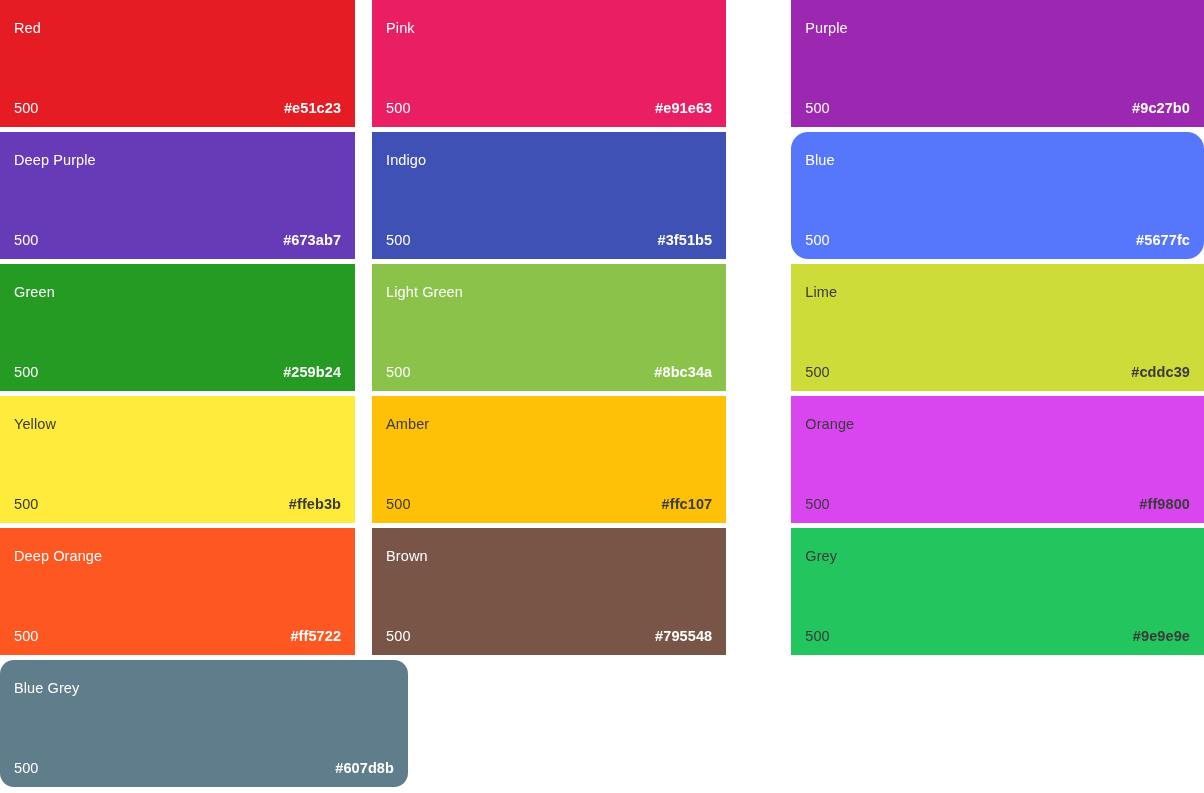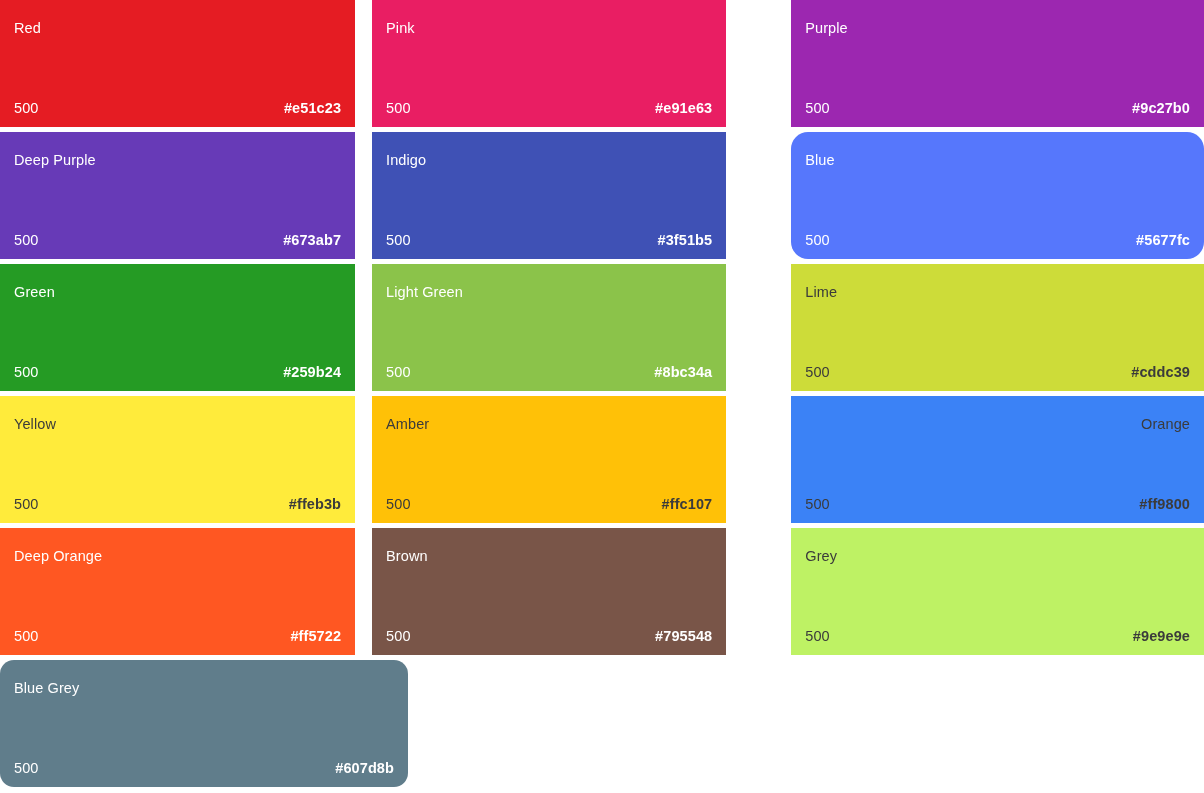--- a/index.html
+++ b/index.html
@@ -146,21 +146,21 @@
           <span class="swatch-hex">#ffeb3b</span>
         </div>
       </div>
       <div class="swatch-card col-2" style="background: rgb(255, 193, 7);">
         <div class="swatch-name text-dark">Amber</div>
         <div class="swatch-footer text-dark">
           <span class="swatch-weight">500</span>
           <span class="swatch-hex">#ffc107</span>
         </div>
       </div>
-      <div class="swatch-card col-3" style="background: #3b82f6; text-align: right;">
+      <div class="swatch-card col-3" style="background: #d946ef;">
         <div class="swatch-name text-dark">Orange</div>
         <div class="swatch-footer text-dark">
           <span class="swatch-weight">500</span>
           <span class="swatch-hex">#ff9800</span>
         </div>
       </div>
     </div>
     <div class="palette-row">
       <div class="swatch-card col-1" style="background: rgb(255, 87, 34);">
         <div class="swatch-name text-light">Deep Orange</div>
@@ -169,21 +169,21 @@
           <span class="swatch-hex">#ff5722</span>
         </div>
       </div>
       <div class="swatch-card col-2" style="background: rgb(121, 85, 72);">
         <div class="swatch-name text-light">Brown</div>
         <div class="swatch-footer text-light">
           <span class="swatch-weight">500</span>
           <span class="swatch-hex">#795548</span>
         </div>
       </div>
-      <div class="swatch-card col-3" style="background: #bef264;">
+      <div class="swatch-card col-3" style="background: #22c55e;">
         <div class="swatch-name text-dark">Grey</div>
         <div class="swatch-footer text-dark">
           <span class="swatch-weight">500</span>
           <span class="swatch-hex">#9e9e9e</span>
         </div>
       </div>
     </div>
     <div class="palette-row">
       <div class="swatch-card col-last" style="background: rgb(96, 125, 139);">
         <div class="swatch-name text-light">Blue Grey</div>

